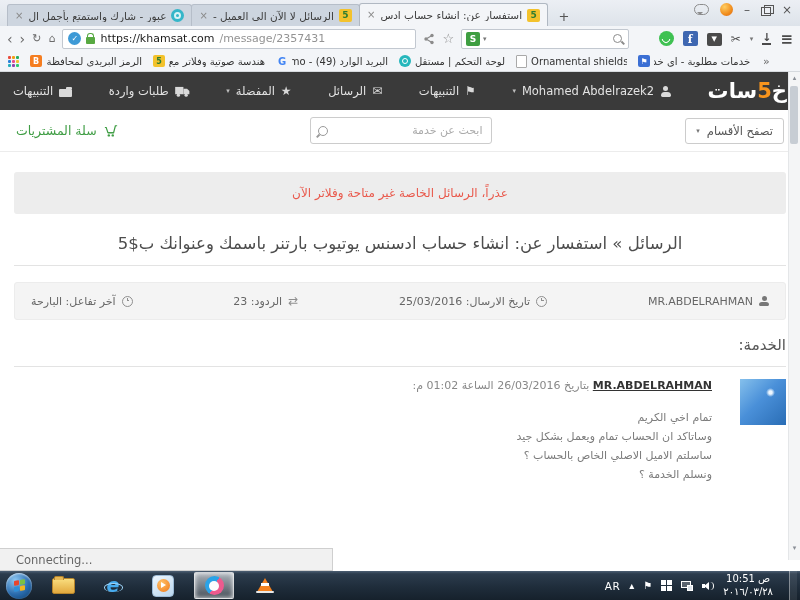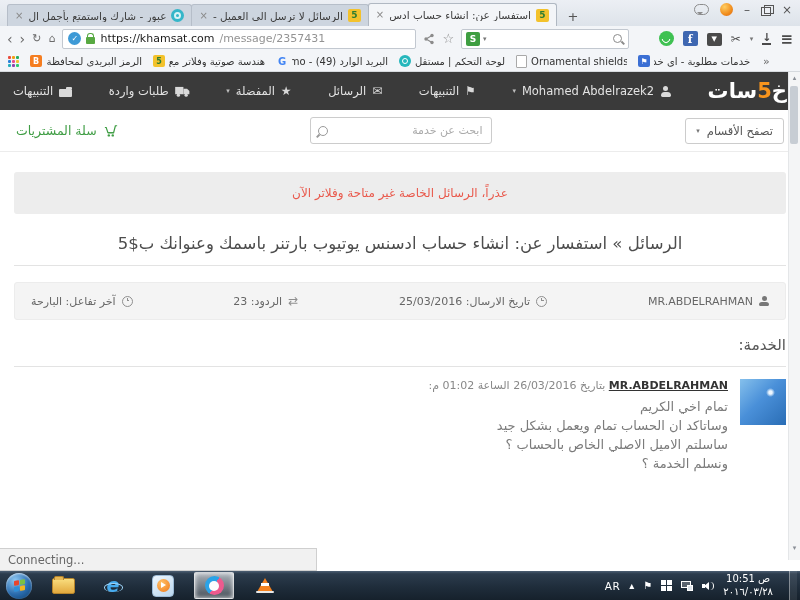--- a/index.html
+++ b/index.html
@@ -116,36 +116,36 @@
   .meta-item{display:flex;align-items:center;gap:6px;}
   .gic{color:#8f8f8f;font-size:12px;line-height:1;}
   .i-user2{width:10px;height:10px;position:relative;}
   .i-user2::before{content:"";position:absolute;top:0;left:2.5px;width:5px;height:5px;border-radius:50%;background:#777;}
   .i-user2::after{content:"";position:absolute;bottom:0;left:0;width:10px;height:4px;border-radius:5px 5px 2px 2px;background:#777;}
   .i-clock{width:9px;height:9px;border:1px solid #8f8f8f;border-radius:50%;position:relative;}
   .i-clock::before{content:"";position:absolute;left:4px;top:1.5px;width:1px;height:3px;background:#8f8f8f;}
   .i-clock::after{content:"";position:absolute;left:4px;top:3.5px;width:2.5px;height:1px;background:#8f8f8f;}
   .msg-body{margin-top:14px;font-size:12.5px;color:#7b7b7b;line-height:20px;}
   .replies-h{margin:16px 0 0;font-size:15px;font-weight:normal;color:#555;}
-  .reply{margin-top:12px;display:flex;gap:12px;}
+  .reply{margin-top:12px;display:flex;gap:28px;}
   .avatar{width:46px;height:46px;flex:none;background:linear-gradient(135deg,#85c0ec 0%,#4a90d9 45%,#2a6db5 100%);position:relative;}
   .avatar::after{content:"";position:absolute;top:9px;right:11px;width:9px;height:9px;
                  background:radial-gradient(circle,#eef7ff 0 25%,rgba(238,247,255,0) 70%);}
   .reply-head{font-size:11px;color:#888;}
   .reply-author{color:#333;font-weight:bold;text-decoration:underline;}
-  .reply-lines{margin-top:5px;font-size:13px;color:#7b7b7b;line-height:19px;}
+  .reply-lines{margin-top:16px;font-size:11px;color:#7b7b7b;line-height:19px;}
 
   
   .vscroll{position:absolute;top:72px;right:0;width:11px;height:488px;background:#f4f5f6;border-left:1px solid #e4e6e8;}
   .vs-btn{height:12px;display:flex;align-items:center;justify-content:center;color:#8a8f96;font-size:7px;}
   .vs-down{position:absolute;bottom:6px;left:0;right:0;}
   .vs-thumb{position:absolute;top:14px;left:1px;width:8px;height:58px;background:#c7cdd4;border-radius:2px;}
 
   .status-pop{position:absolute;left:0;bottom:29px;width:300px;height:21px;background:#f1f1f1;
-              border:1px solid #cfcfcf;border-left:none;display:flex;align-items:center;padding:0 8px;
+              border:1px solid #cfcfcf;border-left:none;display:flex;align-items:center;padding:0 16px;
               font-size:11.5px;color:#666;}
 
   
   .taskbar{position:absolute;bottom:0;left:0;width:800px;height:29px;
            background:linear-gradient(#4d5f73 0%,#2c3c4d 10%,#1f2d3b 55%,#16212c 100%);
            display:flex;align-items:center;}
   .task-left{display:flex;align-items:center;gap:12px;padding-left:6px;}
   .orb{width:26px;height:26px;border-radius:50%;background:radial-gradient(circle at 35% 28%,#8ec7f2,#2a6cae 55%,#0b3a66);
        box-shadow:inset 0 1px 2px rgba(255,255,255,.7);display:flex;align-items:center;justify-content:center;}
   .orb-flag{display:grid;grid-template-columns:5px 5px;grid-template-rows:5px 5px;gap:1px;transform:skewY(-8deg);}
@@ -187,21 +187,21 @@
 
   <div class="tabstrip">
     <div class="tabs">
       <div class="tab">
         <span class="tab-close">×</span>
         <span class="tab-title">عبور - شارك واستمتع بأجمل ال</span>
         <span class="fav fav-o"></span>
       </div>
       <div class="tab">
         <span class="tab-close">×</span>
-        <span class="tab-title">الرسائل لا ترسل الي العميل -</span>
+        <span class="tab-title">الرسائل لا الآن الي العميل -</span>
         <span class="fav fav-5">5</span>
       </div>
       <div class="tab active">
         <span class="tab-close">×</span>
         <span class="tab-title">استفسار عن: انشاء حساب ادس</span>
         <span class="fav fav-5">5</span>
       </div>
       <div class="newtab">+</div>
     </div>
     <div class="win-controls">

